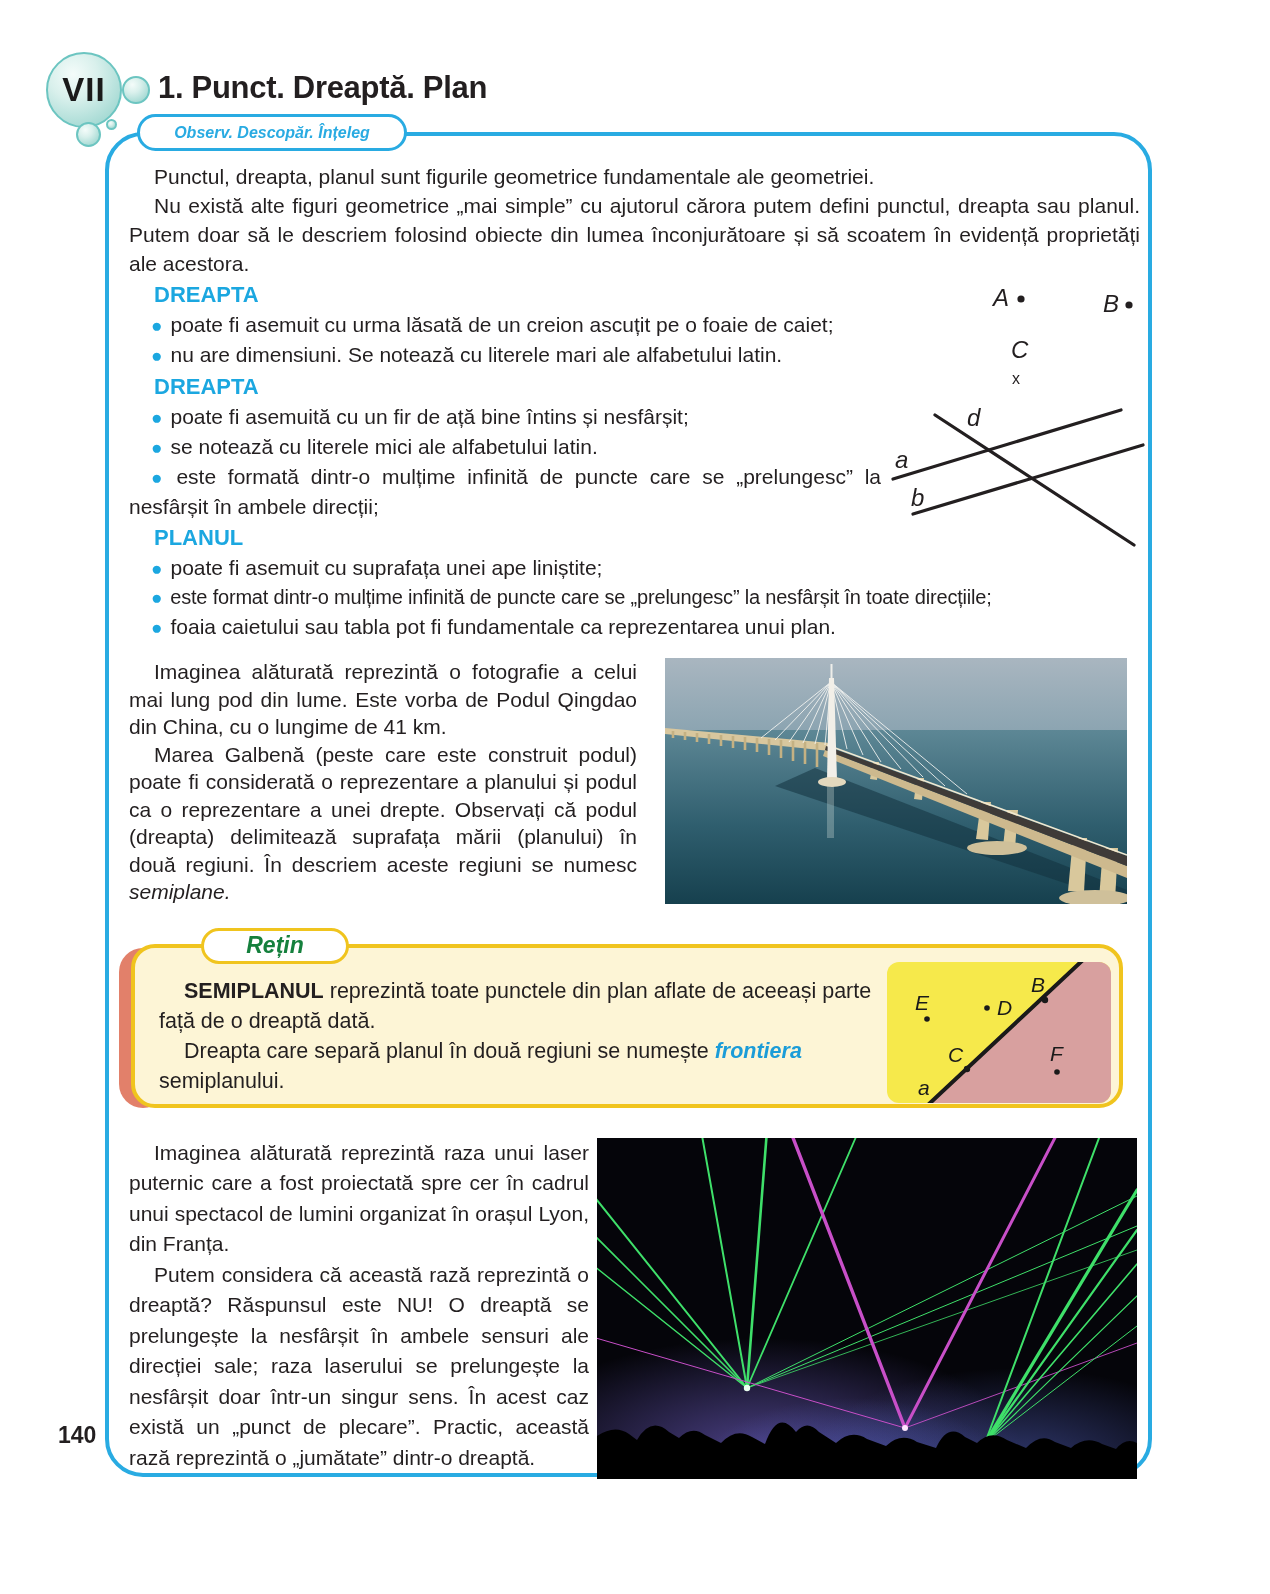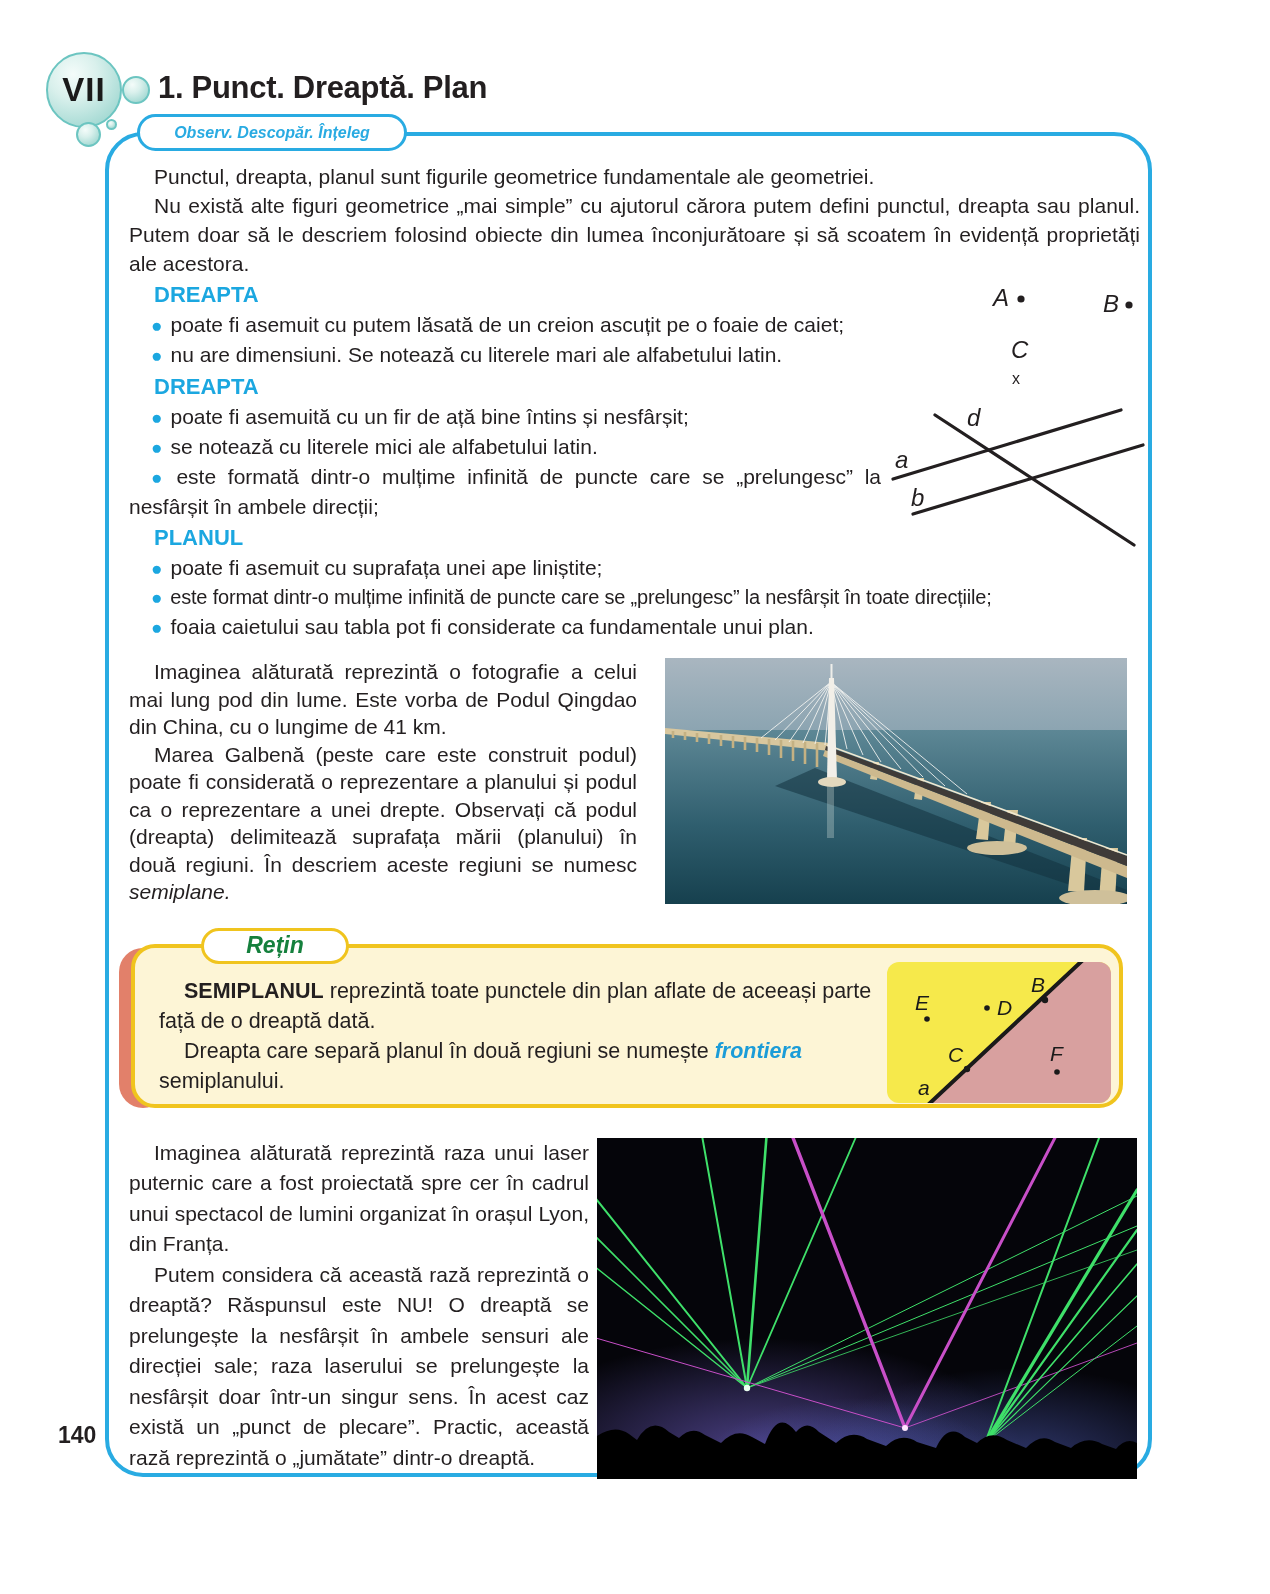--- a/index.html
+++ b/index.html
@@ -105,32 +105,32 @@
   <div class="lesson-tab">
     <span>Observ. Descopăr. Înțeleg</span>
   </div>
 
   <main class="content-box">
 
     <p class="body-p ind">Punctul, dreapta, planul sunt figurile geometrice fundamentale ale geometriei.</p>
     <p class="body-p ind just">Nu există alte figuri geometrice „mai simple” cu ajutorul cărora putem defini punctul, dreapta sau planul. Putem doar să le descriem folosind obiecte din lumea înconjurătoare și să scoatem în evidență proprietăți ale acestora.</p>
 
     <h2 class="sec-head">DREAPTA</h2>
-    <p class="bullet narrow"><span class="dot">●</span><span>poate fi asemuit cu putem lăsată de un creion ascuțit pe o foaie de caiet;</span></p>
+    <p class="bullet narrow"><span class="dot">●</span><span>poate fi asemuit cu urma lăsată de un creion ascuțit pe o foaie de caiet;</span></p>
     <p class="bullet narrow"><span class="dot">●</span><span>nu are dimensiuni. Se notează cu literele mari ale alfabetului latin.</span></p>
 
     <h2 class="sec-head">DREAPTA</h2>
     <p class="bullet narrow"><span class="dot">●</span><span>poate fi asemuită cu un fir de ață bine întins și nesfârșit;</span></p>
     <p class="bullet narrow"><span class="dot">●</span><span>se notează cu literele mici ale alfabetului latin.</span></p>
     <p class="bullet narrow"><span class="dot">●</span><span>este formată dintr-o mulțime infinită de puncte care se „prelungesc” la nesfârșit în ambele direcții;</span></p>
 
     <h2 class="sec-head">PLANUL</h2>
     <p class="bullet just"><span class="dot">●</span><span>poate fi asemuit cu suprafața unei ape liniștite;</span></p>
     <p class="bullet just tight"><span class="dot">●</span><span>este format dintr-o mulțime infinită de puncte care se „prelungesc” la nesfârșit în toate direcțiile;</span></p>
-    <p class="bullet just"><span class="dot">●</span><span>foaia caietului sau tabla pot fi considerate ca fundamentale unui plan.</span></p>
+    <p class="bullet just"><span class="dot">●</span><span>foaia caietului sau tabla pot fi fundamentale ca reprezentarea unui plan.</span></p>
 
     <svg class="fig-lines" width="288" height="290" viewBox="0 0 288 290">
       <g font-style="italic" font-size="24" fill="#231f20">
         <text x="130" y="42">A</text>
         <text x="240" y="48">B</text>
         <text x="148" y="94">C</text>
         <text x="104" y="162">d</text>
         <text x="32" y="204">a</text>
         <text x="48" y="242">b</text>
       </g>

